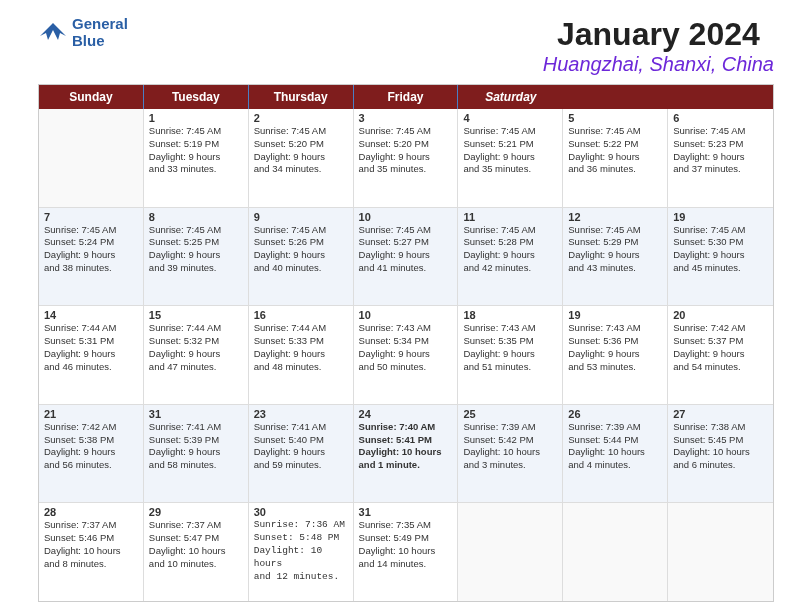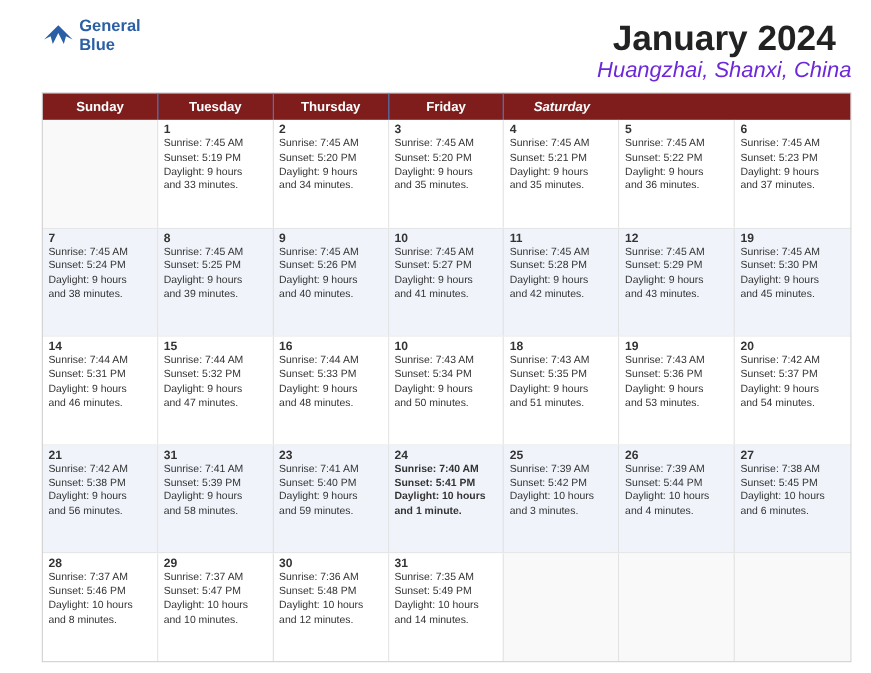--- a/index.html
+++ b/index.html
@@ -359,21 +359,21 @@
           </div>
           <div class="cal-cell">
             <div class="day-num">29</div>
             <div class="day-info" style="white-space: pre-line;">Sunrise: 7:37 AM
 Sunset: 5:47 PM
 Daylight: 10 hours
 and 10 minutes.</div>
           </div>
           <div class="cal-cell">
             <div class="day-num">30</div>
-            <div class="day-info" style="white-space: pre-line;">Sunrise: 7:36 AM
+            <div class="day-info" style="white-space: pre-line; font-family: Liberation Mono, monospace;">Sunrise: 7:36 AM
 Sunset: 5:48 PM
 Daylight: 10 hours
 and 12 minutes.</div>
           </div>
           <div class="cal-cell">
             <div class="day-num">31</div>
             <div class="day-info" style="white-space: pre-line;">Sunrise: 7:35 AM
 Sunset: 5:49 PM
 Daylight: 10 hours
 and 14 minutes.</div>

